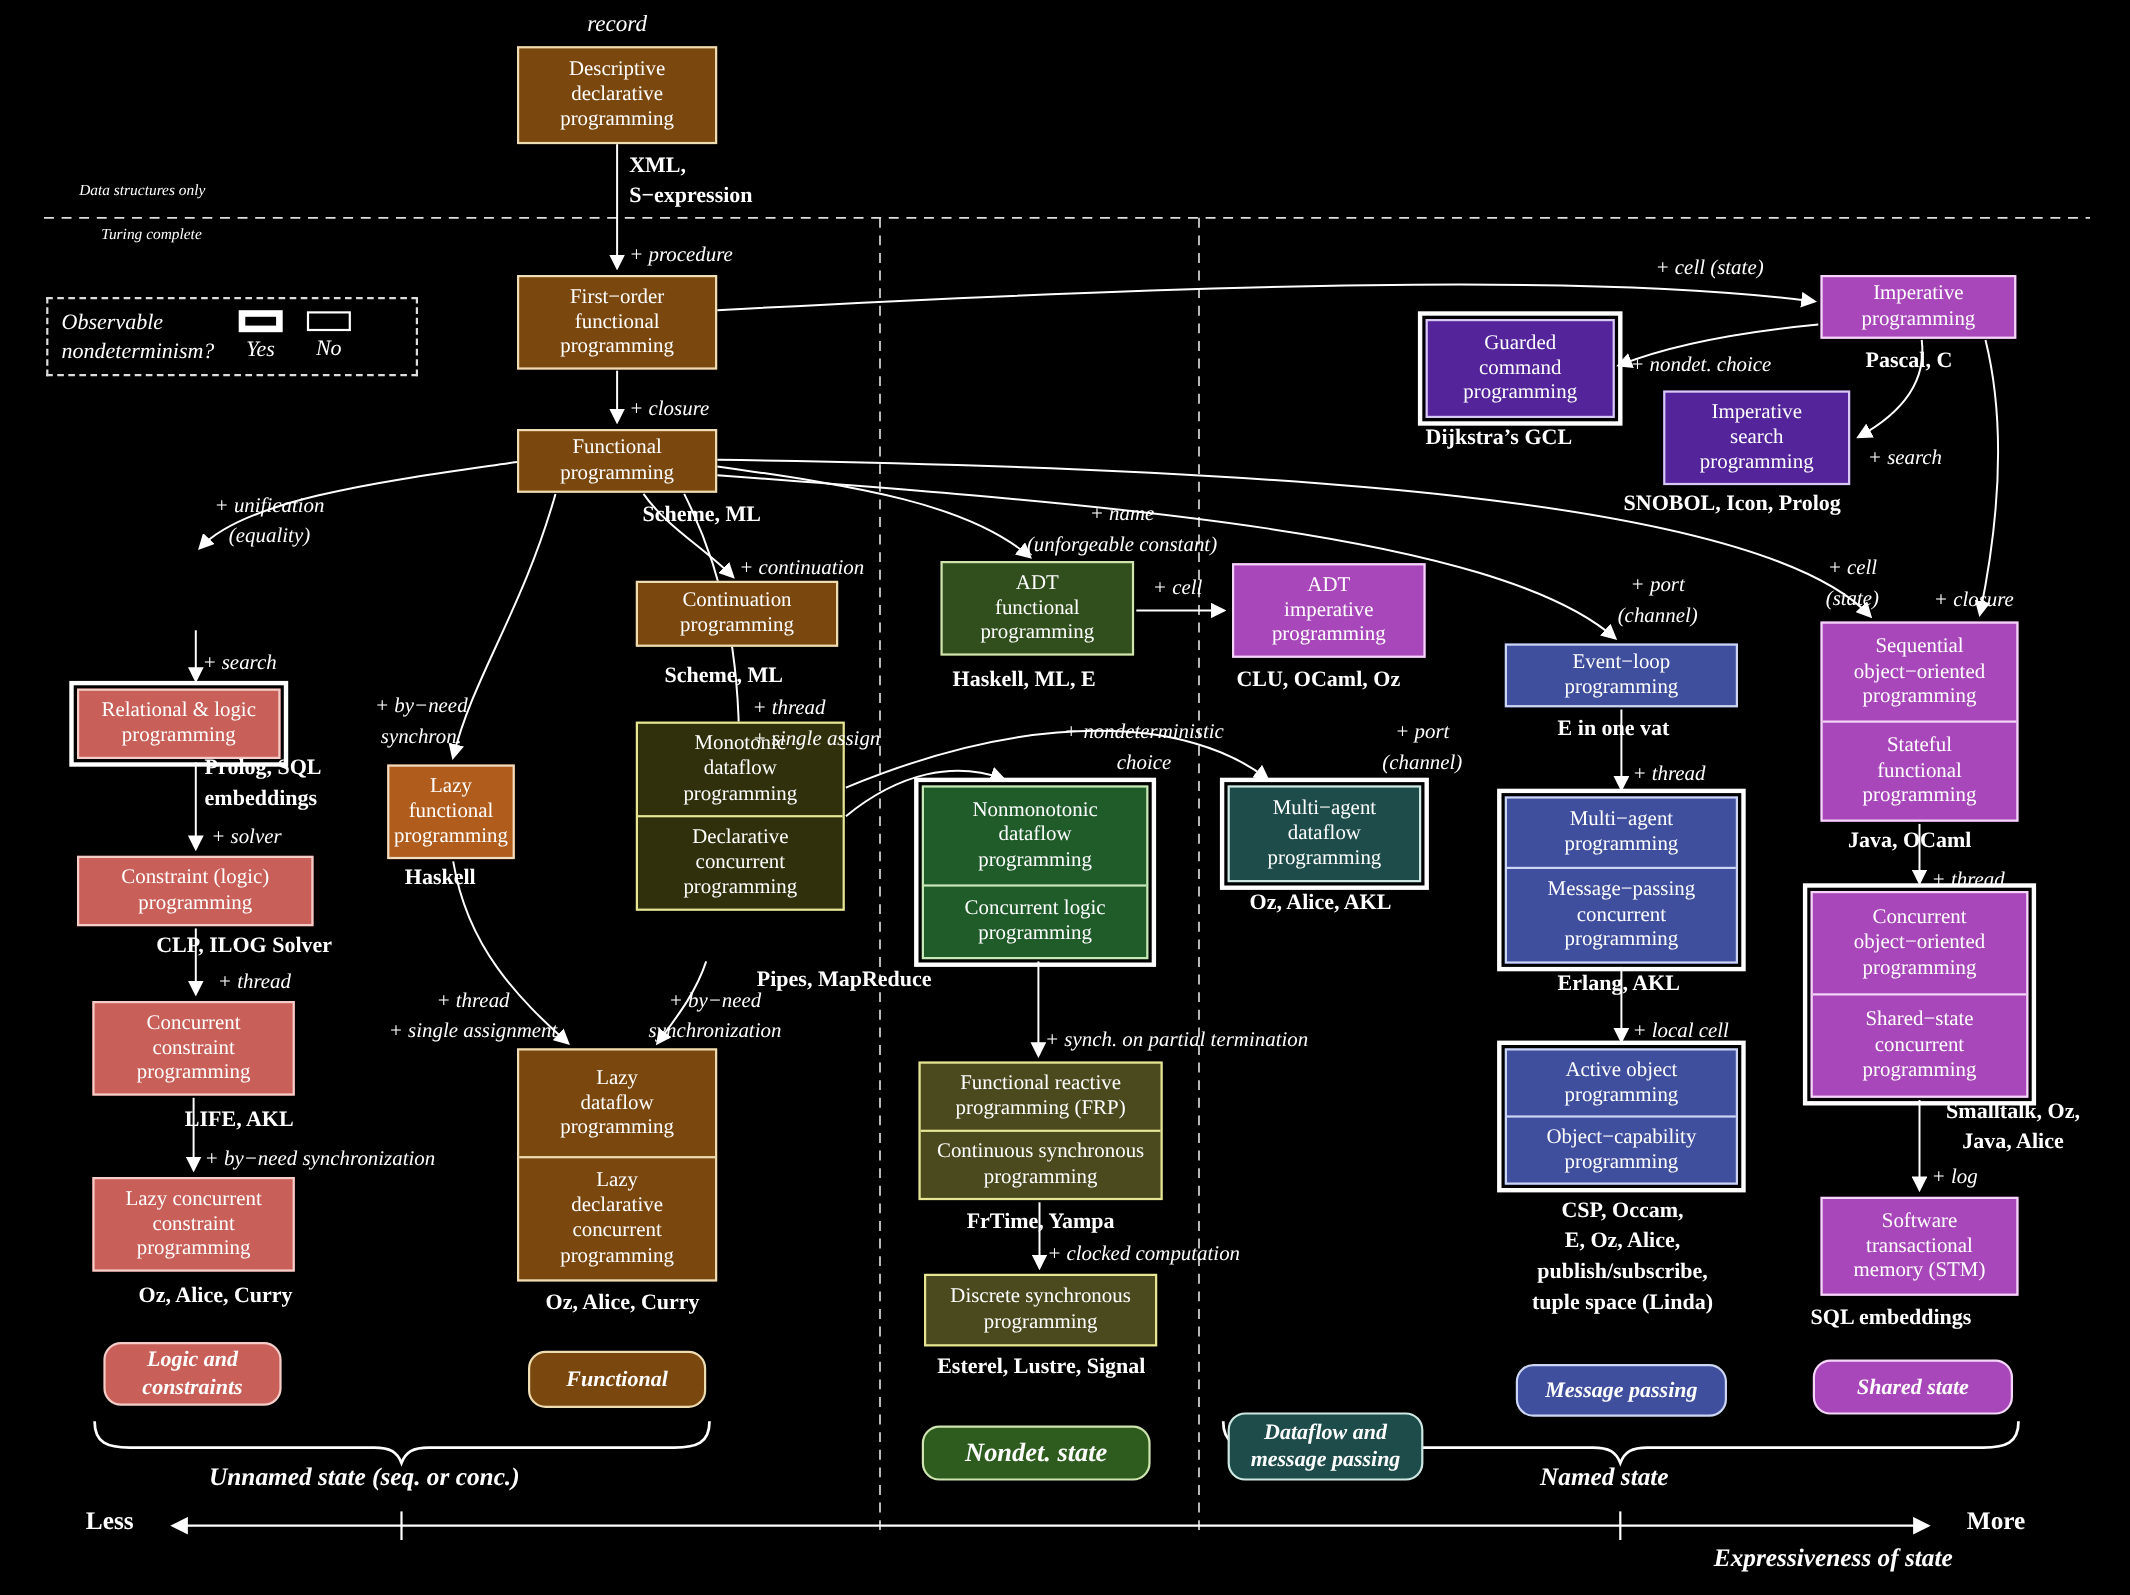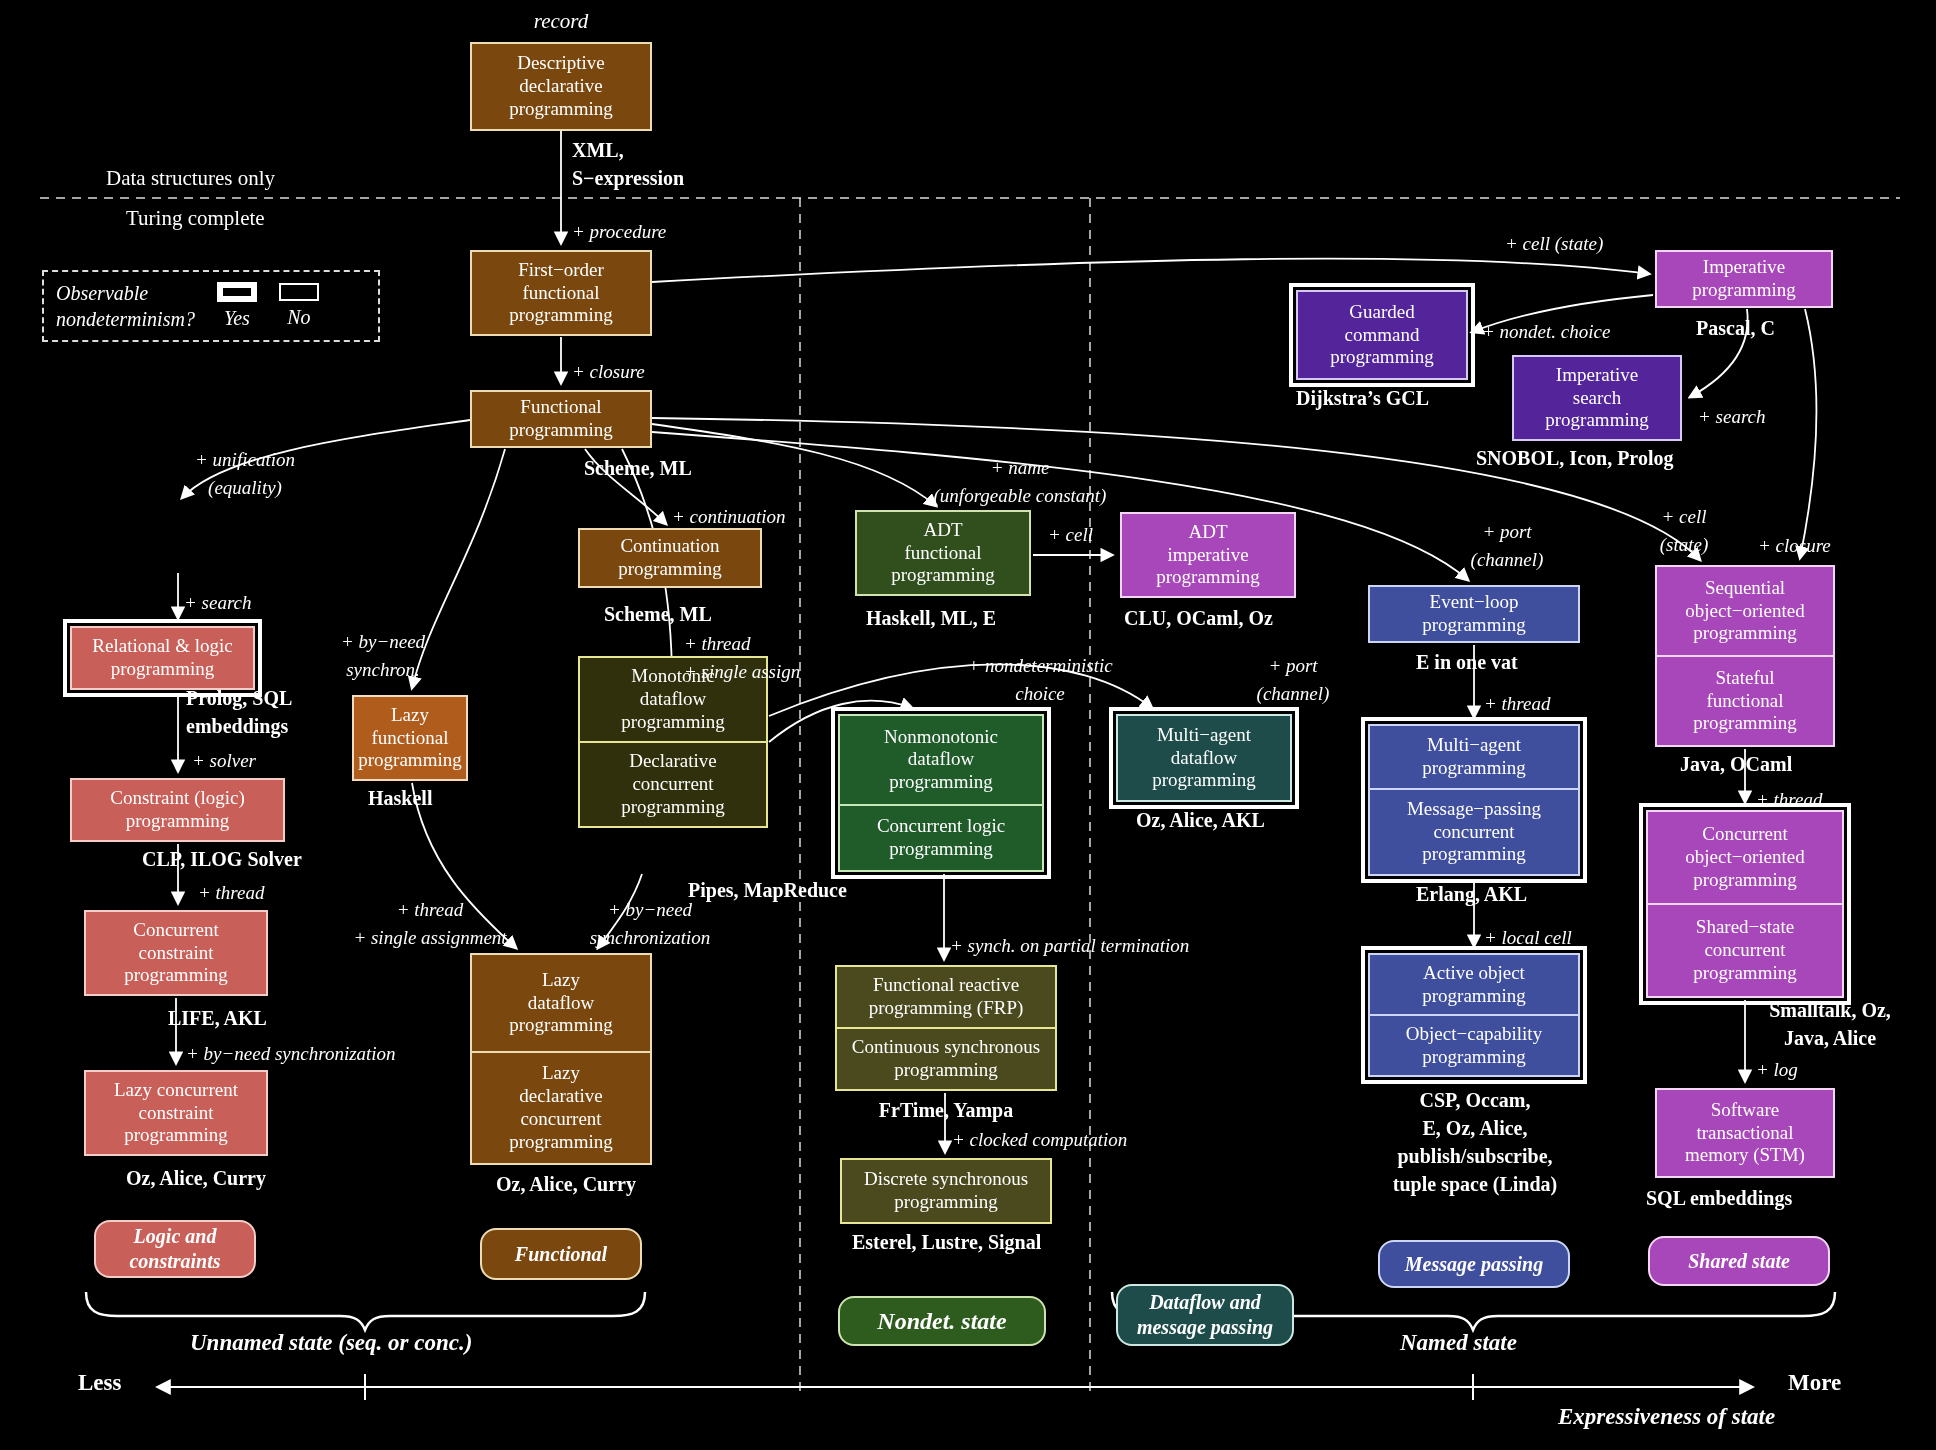--- a/index.html
+++ b/index.html
@@ -14,21 +14,21 @@
   .dbox > .cell{flex:1;display:flex;align-items:center;justify-content:center;text-align:center;
        font-size:19px;line-height:1.2;padding:3px 5px;white-space:pre-line;}
   .dbox > .cell + .cell{border-top:2px solid var(--bc);}
   .obs{outline:4px solid #fff;outline-offset:3px;}
   .cat{display:flex;align-items:center;justify-content:center;text-align:center;
        font-size:20px;font-style:italic;font-weight:bold;line-height:1.25;white-space:pre-line;
        background:var(--bg);border:2px solid var(--bc);border-radius:16px;padding:4px 8px;}
   .cat.big{font-size:24px;}
   .lbl{position:absolute;font-style:italic;font-size:19px;line-height:1.45;white-space:pre-line;}
   .lang{position:absolute;font-weight:bold;font-size:20px;line-height:1.4;white-space:pre-line;}
-  .zone{position:absolute;font-size:21px;margin-left:34px;}
+  .zone{position:absolute;font-style:italic;font-size:14px;}
   .bigital{position:absolute;font-weight:bold;font-style:italic;font-size:23px;}
   .bigbold{position:absolute;font-weight:bold;font-size:23px;}
   .ctr{text-align:center;}
   .brown{--bg:#7a480f;--bc:#eedcb2}
   .orange{--bg:#b05c1d;--bc:#f2dcc0}
   .red{--bg:#c85f58;--bc:#f4cdc8}
   .darkolive{--bg:#30310c;--bc:#e6e694}
   .olive{--bg:#4a4a1e;--bc:#e6e694}
   .adtgreen{--bg:#314f1d;--bc:#d2e4ae}
   .green{--bg:#1f5c2a;--bc:#c8e8b8}

